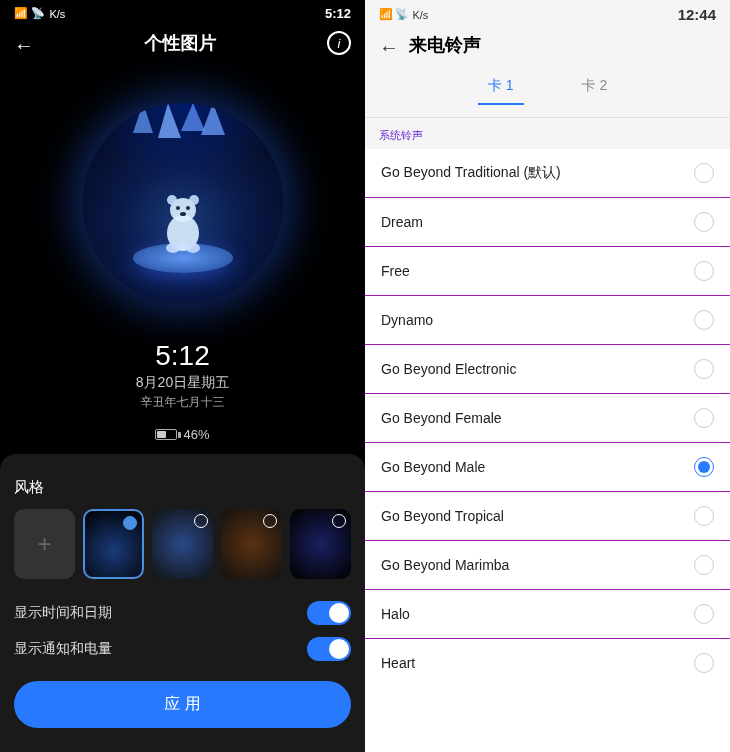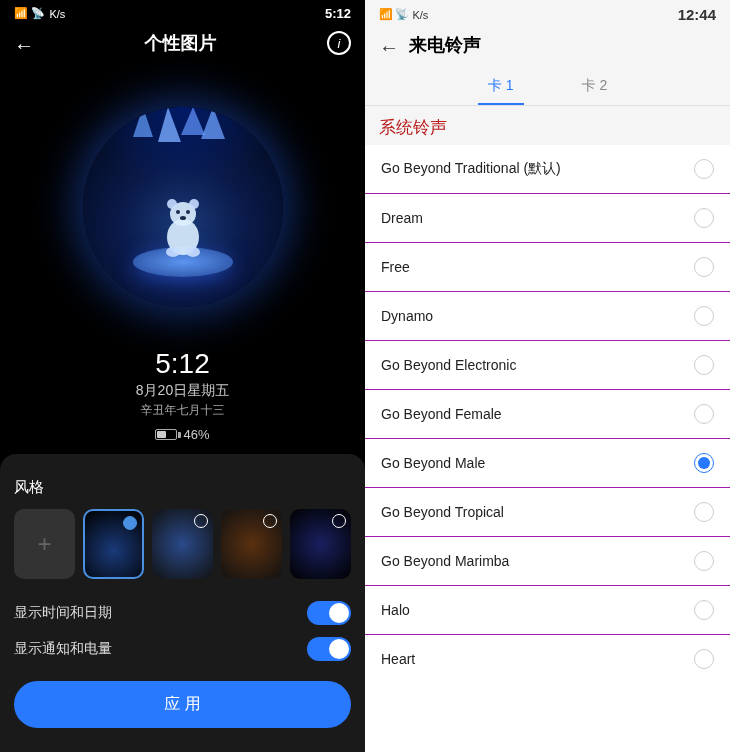--- a/index.html
+++ b/index.html
@@ -156,21 +156,21 @@
       font-size: 12px;
       color: #aaa;
       margin-top: 2px;
     }
 
     .battery-display {
       display: flex;
       align-items: center;
       justify-content: center;
       gap: 6px;
-      margin-top: 8px;
+      margin-top: 16px;
       font-size: 13px;
       color: #ccc;
     }
 
     .battery-icon {
       display: inline-block;
       width: 22px;
       height: 11px;
       border: 1.5px solid #aaa;
       border-radius: 2px;
@@ -340,41 +340,41 @@
     .back-arrow-dark {
       font-size: 20px;
       color: #333;
       cursor: pointer;
     }
 
     .tab-bar {
       display: flex;
       justify-content: center;
       gap: 48px;
-      padding: 4px 14px 0;
+      padding: 4px 14px 12px;
       border-bottom: 1px solid #e0e0e0;
       background: #f5f5f5;
     }
 
     .tab {
       padding: 8px 10px;
       font-size: 14px;
       color: #888;
       cursor: pointer;
       border-bottom: 2px solid transparent;
     }
 
     .tab.active {
       color: #2979ff;
       border-bottom: 2px solid #2979ff;
     }
 
     .section-label {
-      font-size: 17px;
-      color: #b91c1c;
+      font-size: 11px;
+      color: #6d28d9;
       padding: 10px 14px 6px;
     }
 
     .ringtone-list {
       flex: 1;
       overflow-y: auto;
       background: #fff;
     }
 
     .ringtone-item {

